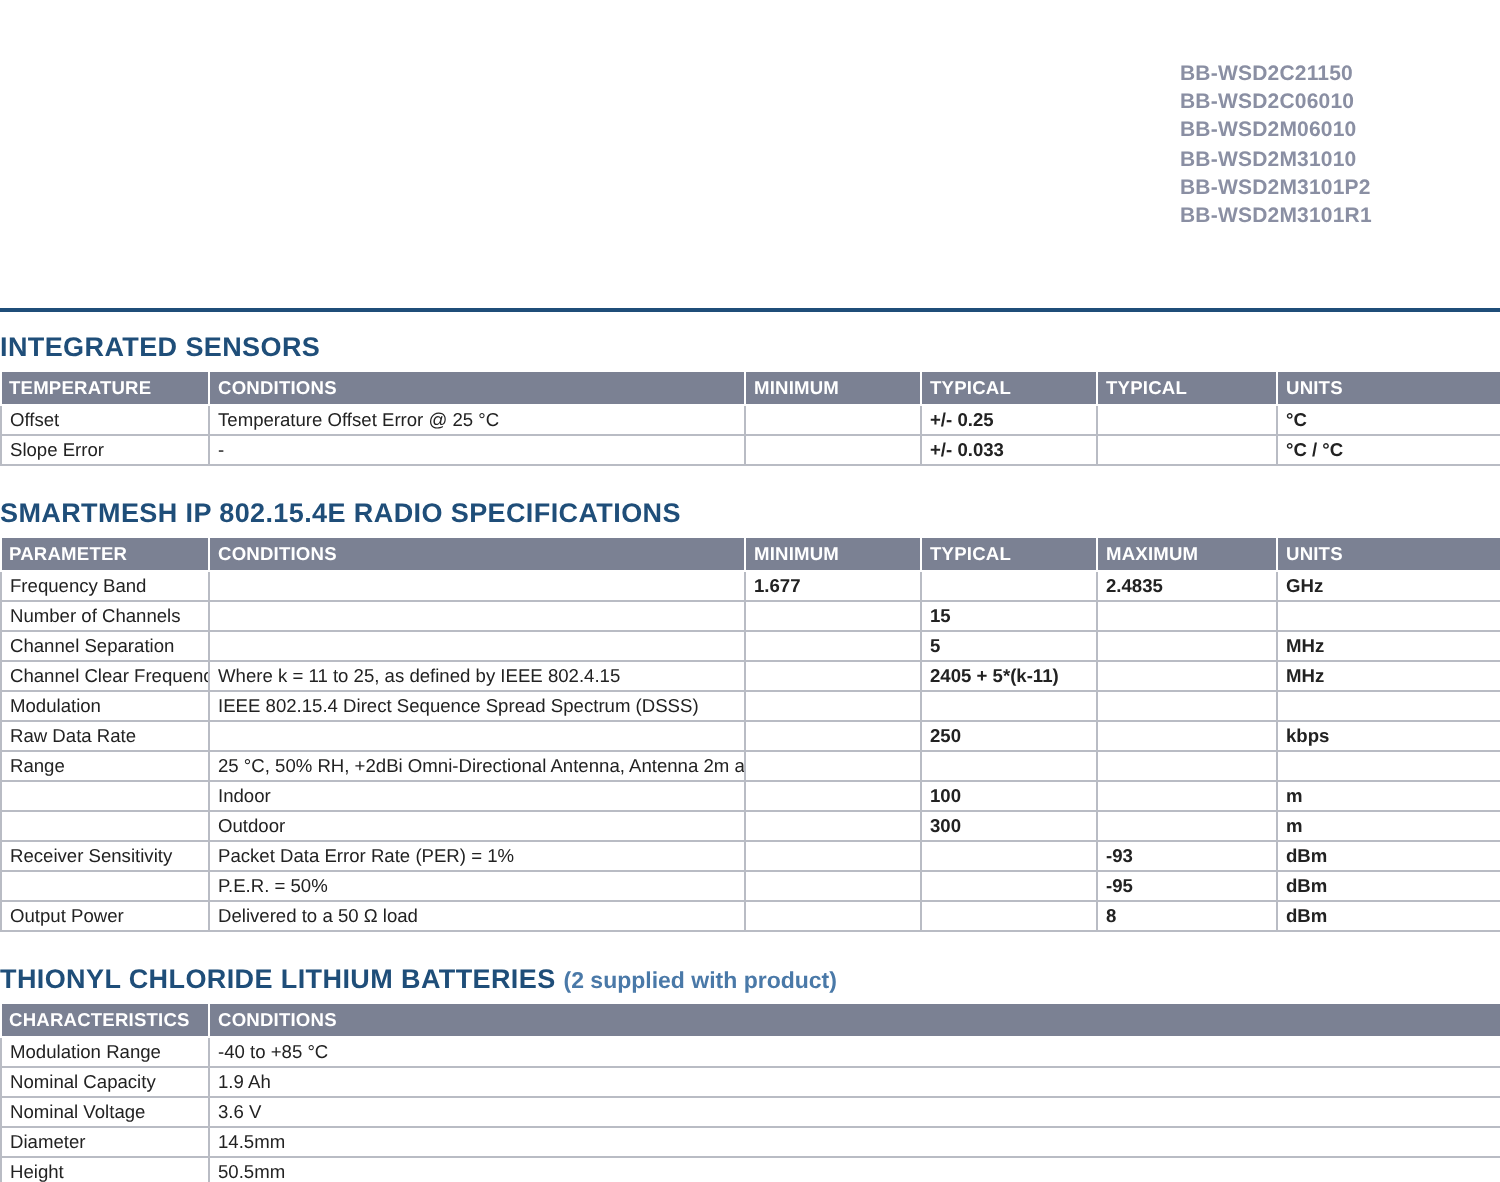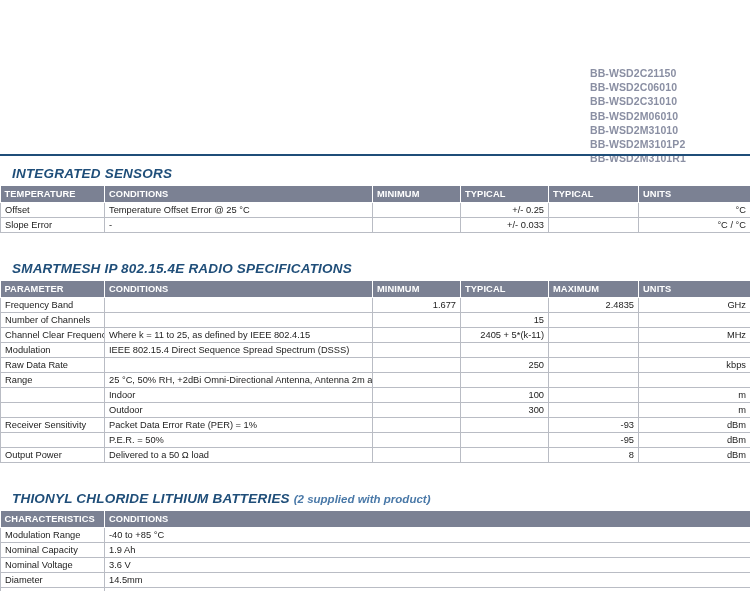--- a/index.html
+++ b/index.html
@@ -19,21 +19,20 @@
     background: #ffffff;
   }
 
   
   .partnums {
     position: absolute;
     top: 30px;
     right: 0px;
     width: 160px;
     text-align: left;
-    margin-top: 36px;
   }
   .partnums div {
     font-size: 10.5px;
     font-weight: bold;
     color: #8a8fa3;
     line-height: 14.2px;
     letter-spacing: 0.1px;
     white-space: nowrap;
   }
 
@@ -54,36 +53,35 @@
     left: 0;
     width: 750px;
   }
 
   .section-title {
     font-size: 13.5px;
     font-weight: bold;
     color: #1f4e79;
     letter-spacing: 0.2px;
     margin: 0 12px 5px 0;
-    padding-left: 12px;
+    padding-left: 0;
     white-space: nowrap;
-    font-style: italic;
   }
   .section-title .sub {
     color: #4a79a8;
     font-size: 11.5px;
     font-weight: bold;
     letter-spacing: 0;
   }
 
   table.spec {
     border-collapse: collapse;
     width: 750px;
     table-layout: fixed;
-    margin-bottom: 28px;
+    margin-bottom: 16px;
     border-radius: 14px;
   }
   table.spec th {
     background: #7b8193;
     color: #ffffff;
     font-size: 9.3px;
     font-weight: bold;
     text-align: left;
     padding: 3px 4px 3px 4px;
     border: 1px solid #ffffff;
@@ -96,42 +94,41 @@
   table.spec td {
     font-size: 9.3px;
     color: #222222;
     padding: 2px 4px 2px 4px;
     border: 1px solid #b9bcc4;
     height: 15px;
     background: #ffffff;
     white-space: nowrap;
     overflow: hidden;
   }
-  table.spec td.ctr { text-align: right; }
+  table.spec td.ctr { text-align: left; font-weight: bold; }
 
   
   .colA { width: 104px; }
   .colB { width: 268px; }
   .colC { width: 88px; }
   .colD { width: 88px; }
   .colE { width: 90px; }
   .colF { width: 112px; }
 
   .b-colA { width: 104px; }
   .b-colB { width: 646px; }
 </style>
 </head>
 <body>
 
 <div class="page">
 
   <div class="partnums">
     <div>BB-WSD2C21150</div>
     <div>BB-WSD2C06010</div>
-    <div>BB-WSD2C31010</div>
     <div>BB-WSD2M06010</div>
     <div>BB-WSD2M31010</div>
     <div>BB-WSD2M3101P2</div>
     <div>BB-WSD2M3101R1</div>
   </div>
 
   <div class="top-rule"></div>
 
   <div class="content">
 
@@ -210,20 +207,28 @@
         </tr>
         <tr>
           <td>Number of Channels</td>
           <td></td>
           <td class="ctr"></td>
           <td class="ctr">15</td>
           <td class="ctr"></td>
           <td class="ctr"></td>
         </tr>
         <tr>
+          <td>Channel Separation</td>
+          <td></td>
+          <td class="ctr"></td>
+          <td class="ctr">5</td>
+          <td class="ctr"></td>
+          <td class="ctr">MHz</td>
+        </tr>
+        <tr>
           <td>Channel Clear Frequency</td>
           <td>Where k = 11 to 25, as defined by IEEE 802.4.15</td>
           <td class="ctr"></td>
           <td class="ctr">2405 + 5*(k-11)</td>
           <td class="ctr"></td>
           <td class="ctr">MHz</td>
         </tr>
         <tr>
           <td>Modulation</td>
           <td>IEEE 802.15.4 Direct Sequence Spread Spectrum (DSSS)</td>

